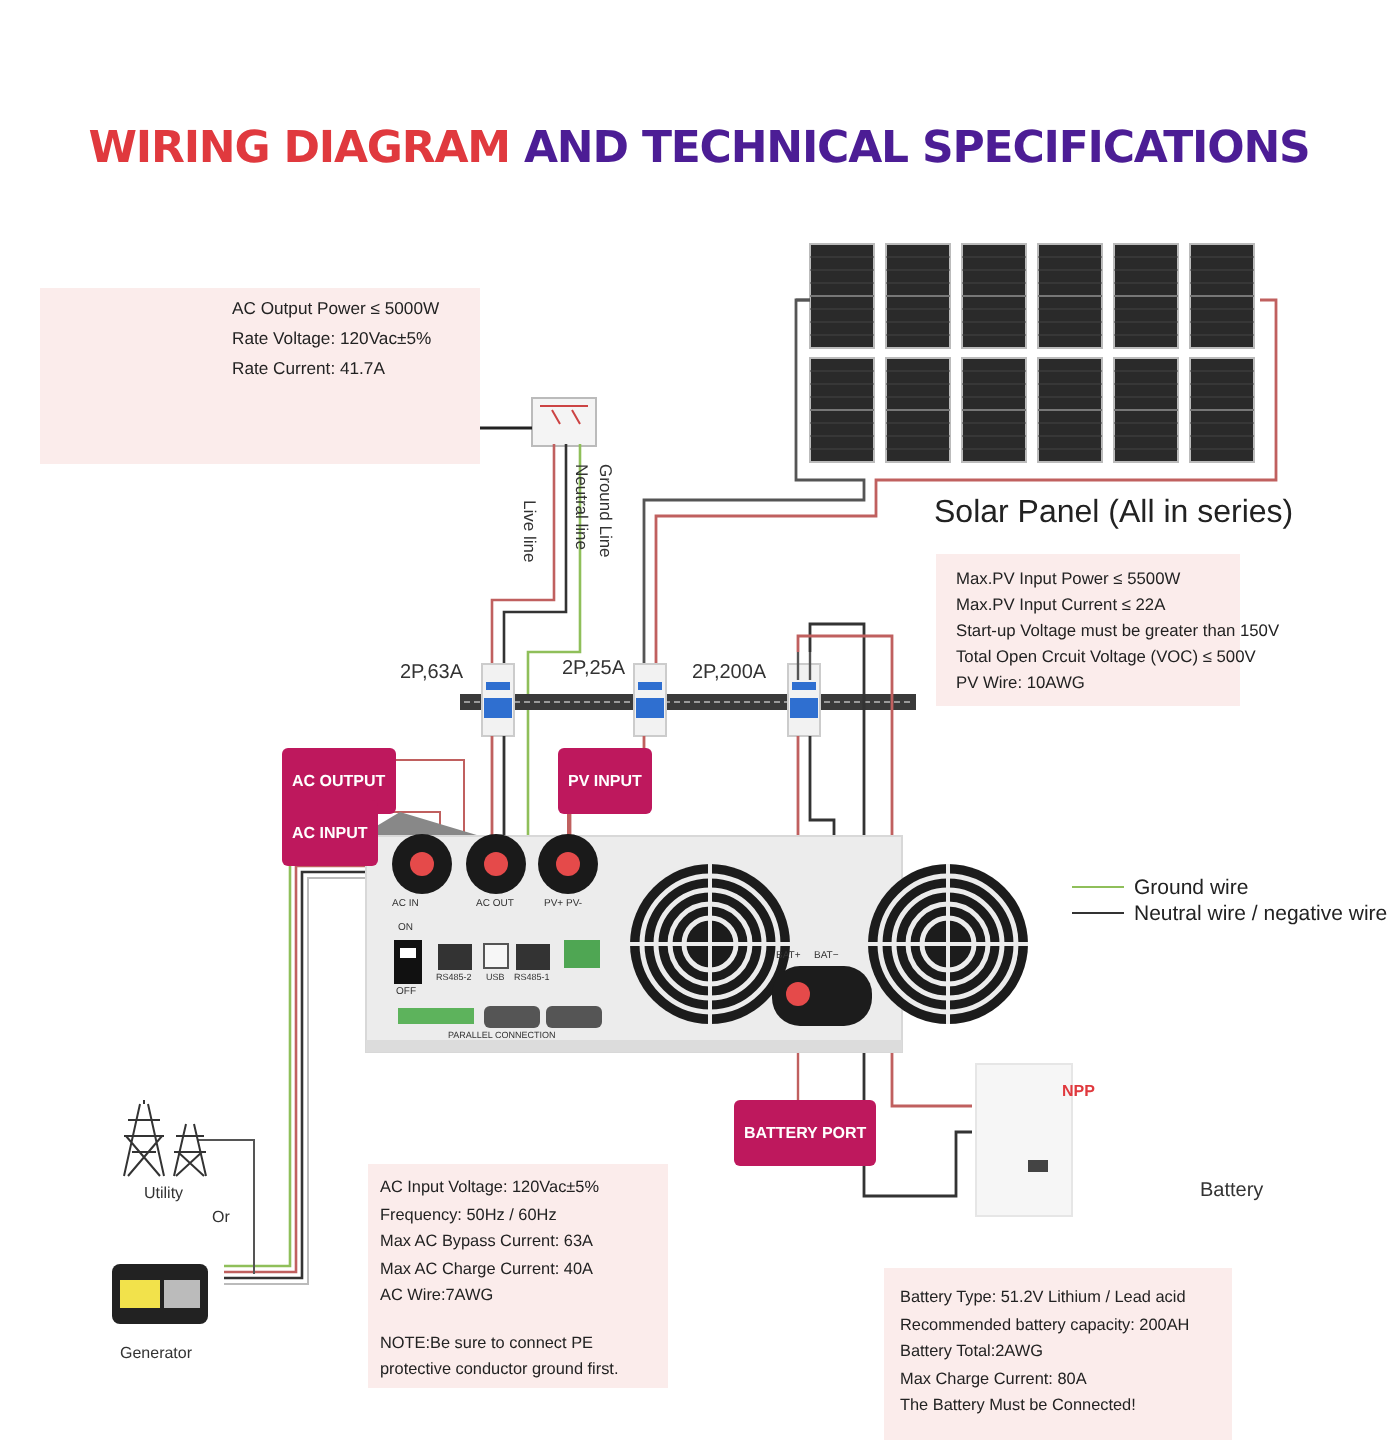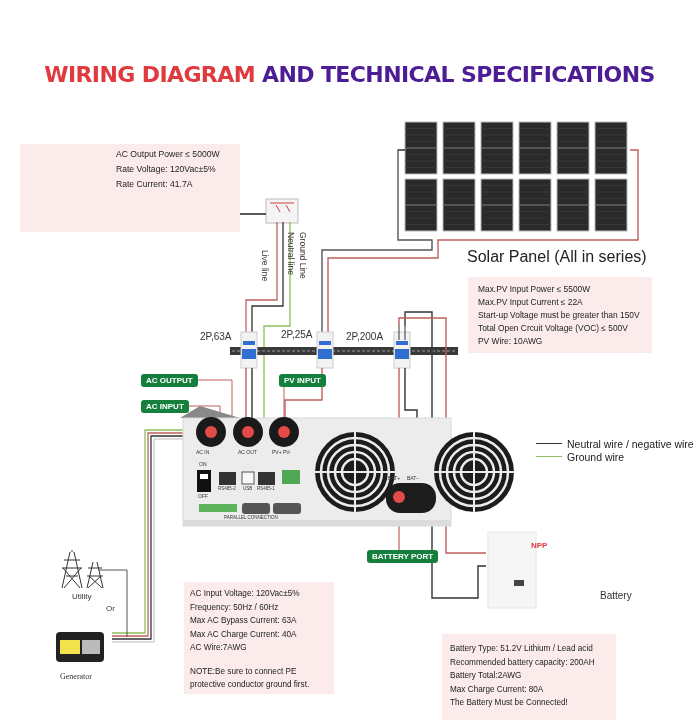--- a/index.html
+++ b/index.html
@@ -2,21 +2,21 @@
 <html><head>
 <meta charset="utf-8">
 <style>
   * { box-sizing: border-box; margin: 0; padding: 0; }
   body { width: 699px; height: 720px; background: #ffffff; font-family: "Liberation Sans", sans-serif; position: relative; overflow: hidden; }
   .title { position: absolute; top: 62px; left: 0; width: 699px; text-align: center; font-family: "DejaVu Sans", sans-serif; font-weight: bold; font-size: 22px; letter-spacing: -0.6px; }
   .title .red { color: #e0393e; }
   .title .black { color: #4c1d95; }
   .spec { position: absolute; background: #fbeceb; font-size: 8.6px; line-height: 15px; color: #222; }
   .spec div { white-space: nowrap; }
-  .tag { position: absolute; background: #15803d; color: #fff; font-weight: bold; font-size: 8px; padding: 2px 5px; border-radius: 3px; white-space: nowrap; }
+  .tag { position: absolute; background: #be185d; color: #fff; font-weight: bold; font-size: 8px; padding: 12px 5px; border-radius: 3px; white-space: nowrap; }
   .lbl { position: absolute; font-size: 10px; color: #333; white-space: nowrap; }
   .legend { position: absolute; left: 536px; top: 437px; font-size: 10.5px; color: #222; }
   .legend .row { display: flex; align-items: center; height: 13px; }
   .legend .sw { width: 26px; height: 1.5px; margin-right: 5px; }
   svg { position: absolute; left: 0; top: 0; }
 </style>
 </head>
 <body>
 
 <div class="title">
@@ -319,21 +319,21 @@
   <div>Rate Voltage: 120Vac±5%</div>
   <div>Rate Current: 41.7A</div>
 </div>
 
 <div class="lbl" style="left:270px;top:250px;transform:rotate(90deg);transform-origin:left top;font-size:8.5px;">Live line</div>
 <div class="lbl" style="left:296px;top:232px;transform:rotate(90deg);transform-origin:left top;font-size:8.5px;">Neutral line</div>
 <div class="lbl" style="left:308px;top:232px;transform:rotate(90deg);transform-origin:left top;font-size:8.5px;">Ground Line</div>
 
 <div class="lbl" style="left:467px;top:248px;font-size:16px;color:#222;">Solar Panel (All in series)</div>
 
-<div class="spec" style="left:468px;top:277px;width:184px;height:76px;padding:6px 0 0 10px;line-height:13px;font-size:8.4px;">
+<div class="spec" style="left:468px;top:277px;width:152px;height:76px;padding:6px 0 0 10px;line-height:13px;font-size:8.4px;">
   <div>Max.PV Input Power ≤ 5500W</div>
   <div>Max.PV Input Current ≤ 22A</div>
   <div>Start-up Voltage must be greater than 150V</div>
   <div>Total Open Crcuit Voltage (VOC) ≤ 500V</div>
   <div>PV Wire: 10AWG</div>
 </div>
 
 <div class="lbl" style="left:200px;top:331px;">2P,63A</div>
 <div class="lbl" style="left:281px;top:329px;">2P,25A</div>
 <div class="lbl" style="left:346px;top:331px;">2P,200A</div>
@@ -350,35 +350,35 @@
 <div class="lbl" style="left:198px;top:493px;font-size:5px;">OFF</div>
 <div class="lbl" style="left:218px;top:486px;font-size:4.5px;">RS485-2</div>
 <div class="lbl" style="left:243px;top:486px;font-size:4.5px;">USB</div>
 <div class="lbl" style="left:257px;top:486px;font-size:4.5px;">RS485-1</div>
 <div class="lbl" style="left:224px;top:515px;font-size:4.5px;">PARALLEL CONNECTION</div>
 <div class="lbl" style="left:388px;top:475px;font-size:5px;">BAT+</div>
 <div class="lbl" style="left:407px;top:475px;font-size:5px;">BAT−</div>
 
 <div class="legend">
   <div class="row">
+      <span class="sw" style="background:#8fbf5a"></span>
+      <span>Ground wire</span>
+    </div>
+  <div class="row">
       <span class="sw" style="background:#333"></span>
       <span>Neutral wire / negative wire</span>
     </div>
-  <div class="row">
-      <span class="sw" style="background:#8fbf5a"></span>
-      <span>Ground wire</span>
-    </div>
 </div>
 
 <div class="lbl" style="left:492px;top:541px;color:#e0393e;font-weight:bold;font-size:8px;padding-left:39px;">NPP</div>
 <div class="lbl" style="left:576px;top:590px;padding-left:24px;">Battery</div>
 
 <div class="lbl" style="left:72px;top:592px;font-size:8px;">Utility</div>
 <div class="lbl" style="left:106px;top:604px;font-size:8px;text-align:right;">Or</div>
-<div class="lbl" style="left:60px;top:672px;font-size:8px;font-family:Liberation Serif, serif;">Generator</div>
+<div class="lbl" style="left:60px;top:672px;font-size:8px;">Generator</div>
 
 <div class="spec" style="left:184px;top:582px;width:150px;height:112px;padding:5px 0 0 6px;line-height:13.5px;font-size:8.2px;">
   <div>AC Input Voltage: 120Vac±5%</div>
   <div>Frequency: 50Hz / 60Hz</div>
   <div>Max AC Bypass Current: 63A</div>
   <div>Max AC Charge Current: 40A</div>
   <div>AC Wire:7AWG</div>
   <div style="height:10px"></div>
   <div>NOTE:Be sure to connect PE</div>
   <div>protective conductor ground first.</div>

